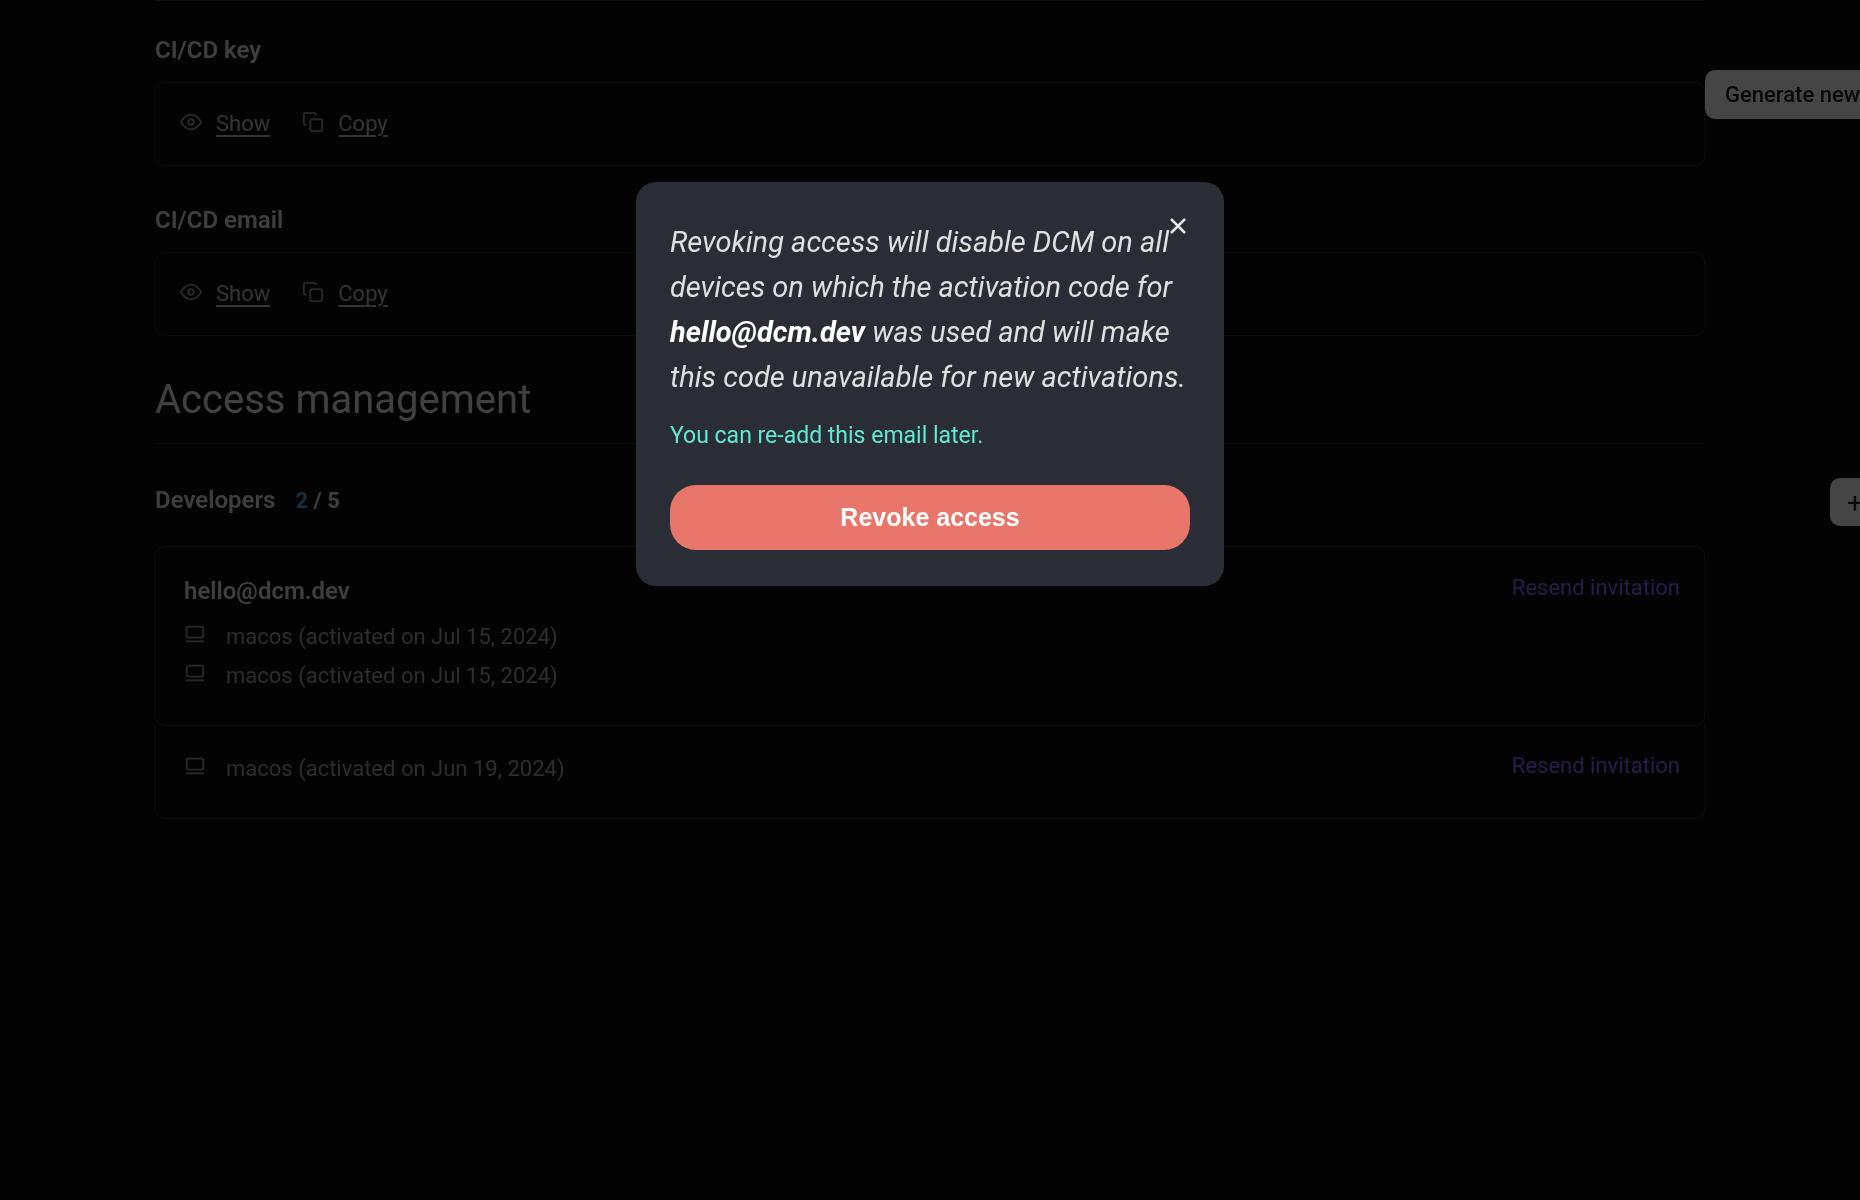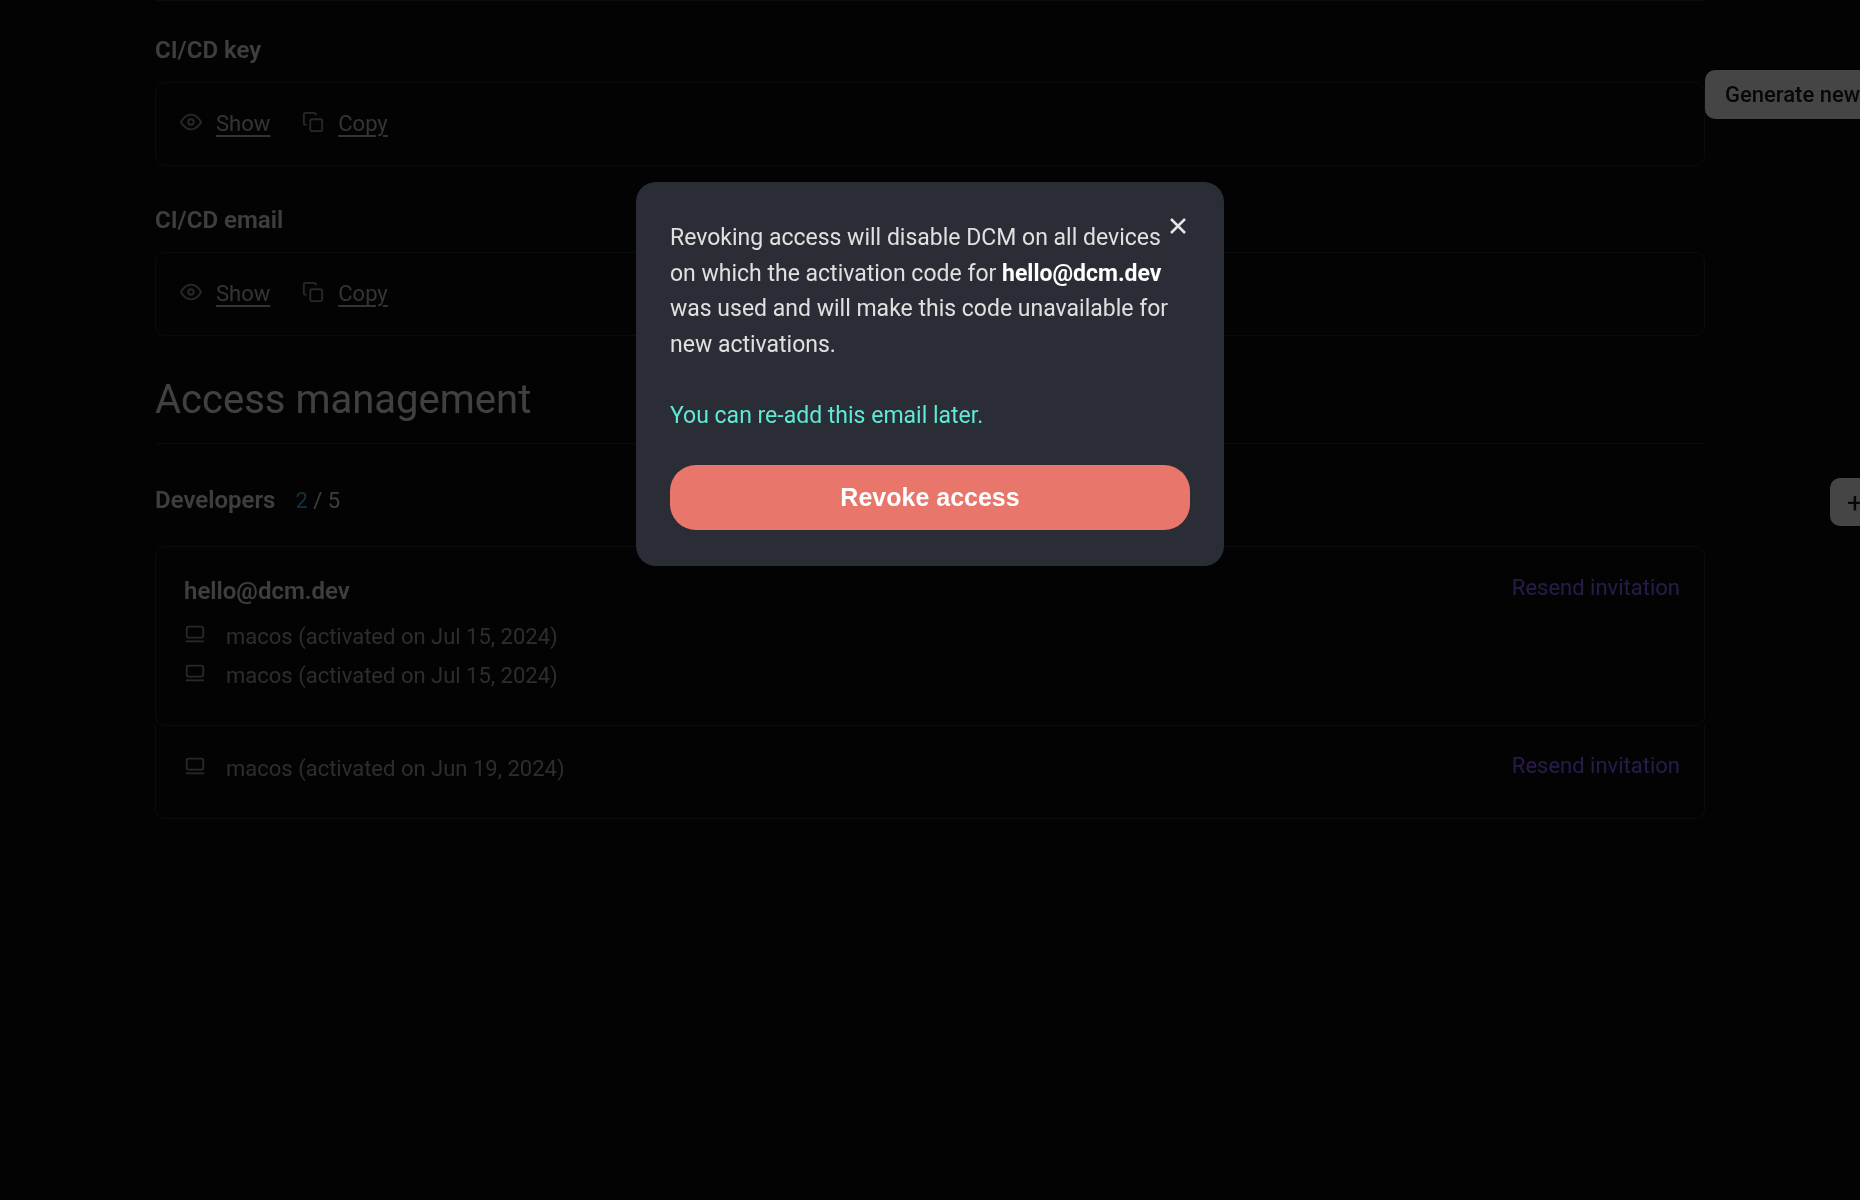--- a/index.html
+++ b/index.html
@@ -97,21 +97,21 @@
     }
 
     .developers-title {
       font-size: 24px;
       font-weight: 600;
       color: #d1d1d1;
     }
 
     .dev-count {
       font-size: 22px;
-      font-weight: 400;
+      font-weight: 700;
     }
     .count-used { color: #4a9fd8; }
     .count-total { color: #d1d1d1; }
 
     .search-box {
       position: absolute;
       right: 80px;
       top: 478px;
       background: #1a1a1a;
       border: 1px solid #2a2a2a;
@@ -218,24 +218,25 @@
       cursor: pointer;
     }
     .modal-close svg {
       width: 24px;
       height: 24px;
       stroke: #e5e5e5;
       stroke-width: 2.5;
     }
 
     .modal-body {
-      font-size: 23px;
+      font-size: 29px;
       color: #e0e0e0;
       line-height: 1.55;
-      margin-bottom: 39px;
+      margin-bottom: 22px;
+      font-style: italic;
     }
     .modal-body strong { font-weight: 700; color: #fff; }
 
     .modal-body-2 {
       font-size: 23px;
       color: #5eead4;
       margin-bottom: 36px;
     }
 
     .revoke-btn {

